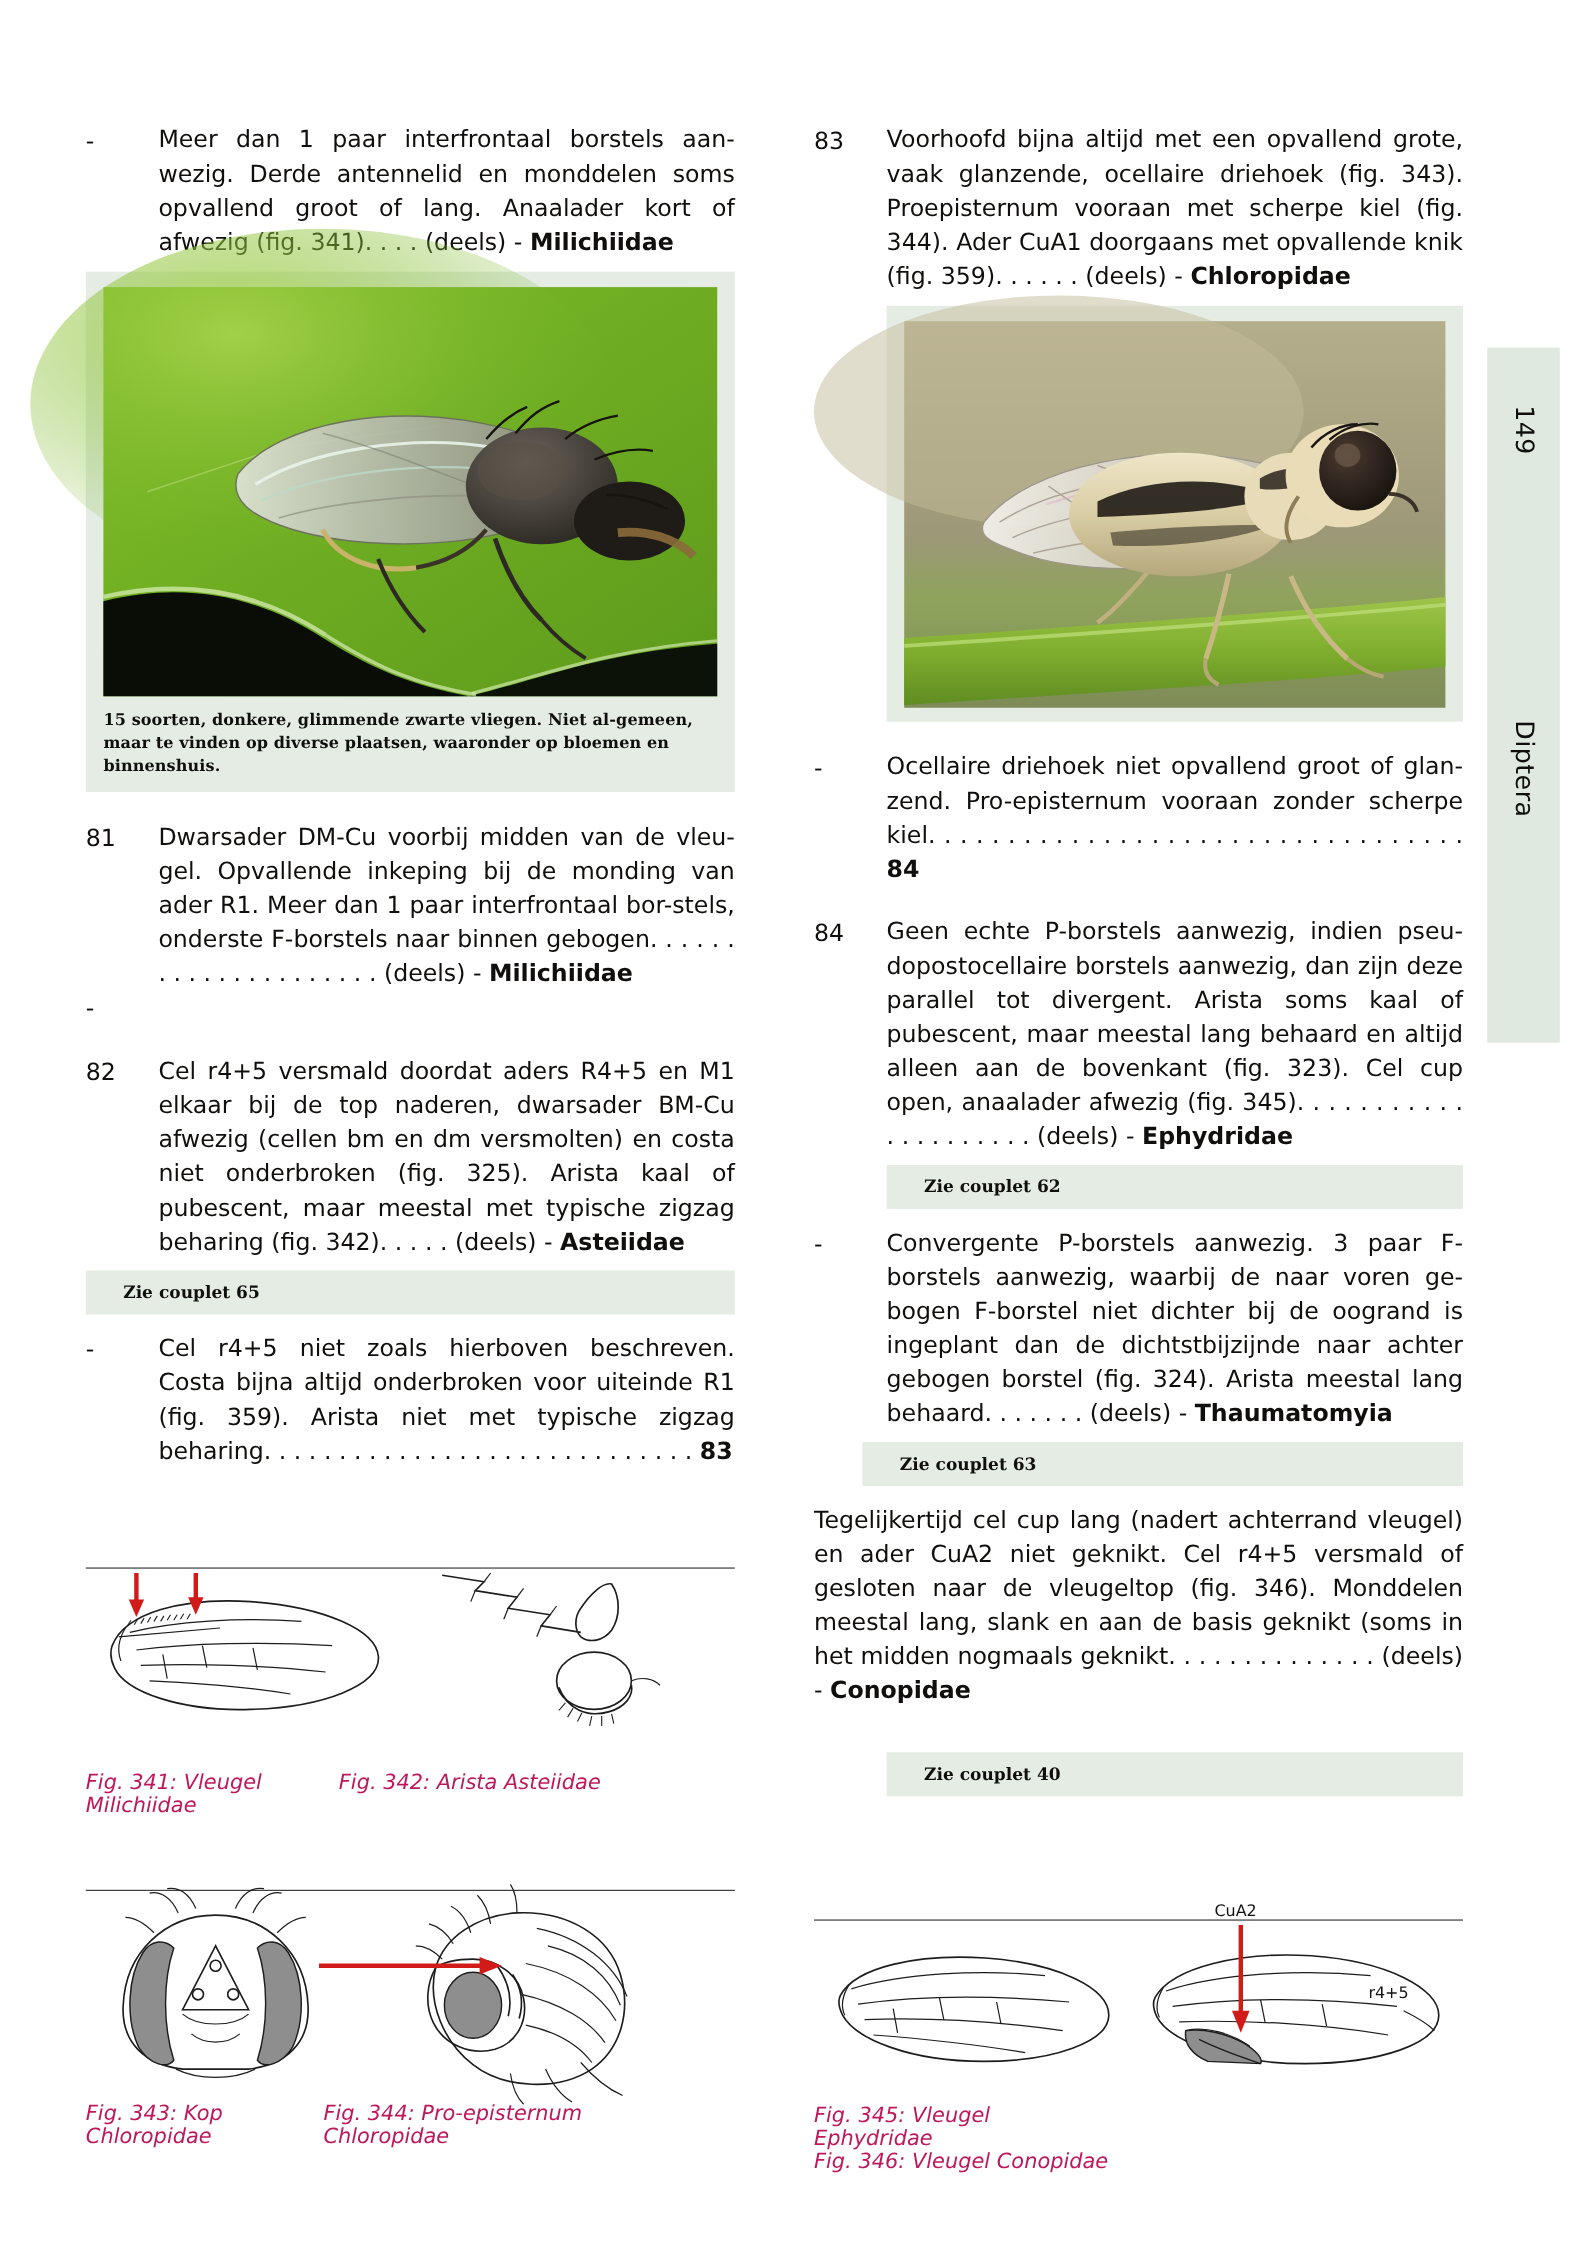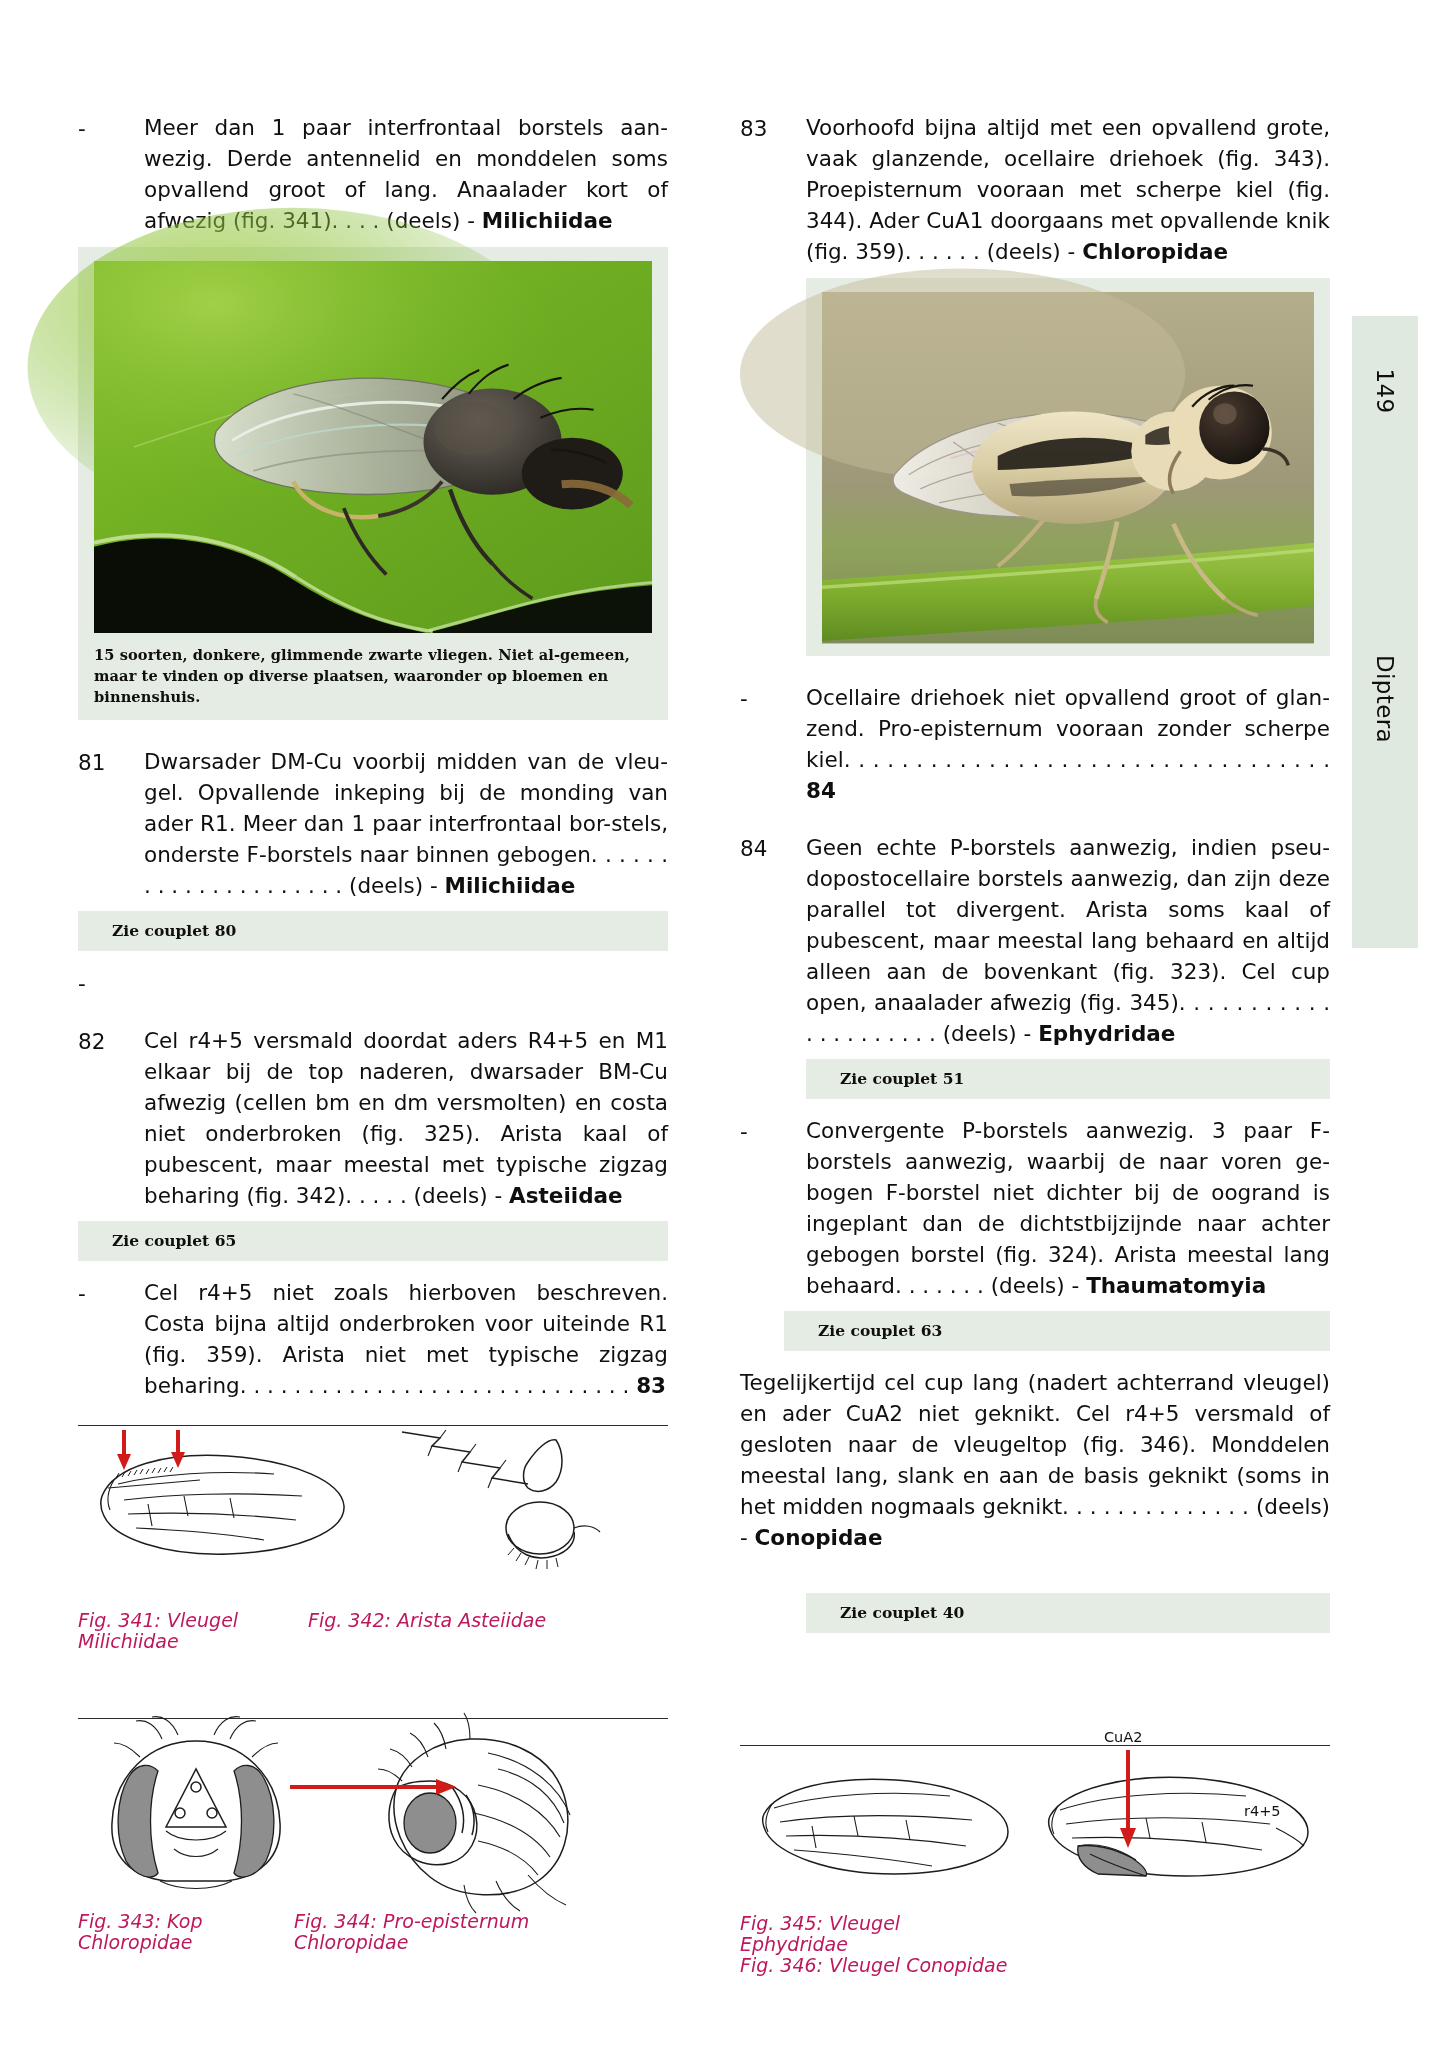--- a/index.html
+++ b/index.html
@@ -138,21 +138,20 @@
       </svg>
       <div class="photocap">15 soorten, donkere, glimmende zwarte vliegen.  Niet al-gemeen, maar te vinden op diverse plaatsen, waaronder op bloemen en binnenshuis.</div>
     </div>
 
     <div class="gap"></div>
 
     <div class="couplet">
       <div class="lead">81</div>
       <div class="body"><span>Dwarsader DM-Cu voorbij midden van de vleu-gel.  Opvallende inkeping bij de monding van ader R1.  Meer dan 1 paar interfrontaal bor-stels, onderste F-borstels naar binnen gebogen. . . . . . . . . . . . . . . . . . . . . (deels) - </span><b>Milichiidae</b></div>
     </div>
-    <div class="couplbox">Zie couplet 80</div>
 
     <div class="couplet">
       <div class="lead dash">-</div>
     </div>
 
     <div class="gap"></div>
 
     <div class="couplet">
       <div class="lead">82</div>
       <div class="body"><span>Cel r4+5 versmald doordat aders R4+5 en M1 elkaar bij de top naderen, dwarsader BM-Cu afwezig (cellen bm en dm versmolten) en costa niet onderbroken  (fig. 325).  Arista kaal of pubescent, maar meestal met typische zigzag beharing  (fig. 342). . . . . (deels) - </span><b>Asteiidae</b></div>
@@ -249,21 +248,21 @@
       <div class="lead dash">-</div>
       <div class="body"><span>Ocellaire driehoek niet opvallend groot of glan-zend.  Pro-episternum vooraan zonder scherpe kiel. . . . . . . . . . . . . . . . . . . . . . . . . . . . . . . . . . </span><b>84</b></div>
     </div>
 
     <div class="gap"></div>
 
     <div class="couplet">
       <div class="lead">84</div>
       <div class="body"><span>Geen echte P-borstels aanwezig, indien pseu-dopostocellaire borstels aanwezig, dan zijn deze parallel tot divergent.  Arista soms kaal of pubescent, maar meestal lang behaard en altijd alleen aan de bovenkant  (fig. 323). Cel cup open, anaalader afwezig  (fig. 345). . . . . . . . . . . . . . . . . . . . . (deels) - </span><b>Ephydridae</b></div>
     </div>
-    <div class="couplbox" style="margin-left:66px;">Zie couplet 51</div>
+    <div class="couplbox" style="margin-left:66px;">Zie couplet 62</div>
 
     <div class="couplet">
       <div class="lead dash">-</div>
       <div class="body"><span>Convergente P-borstels aanwezig.  3 paar F-borstels aanwezig, waarbij de naar voren ge-bogen F-borstel niet dichter bij de oogrand is ingeplant dan de dichtstbijzijnde naar achter gebogen borstel  (fig. 324).  Arista meestal lang behaard. . . . . . . (deels) - </span><b>Thaumatomyia</b></div>
     </div>
     <div class="couplbox" style="margin-left:44px;">Zie couplet 63</div>
 
     <div class="couplet">
       <div class="body"><span>Tegelijkertijd cel cup lang (nadert achterrand vleugel) en ader CuA2 niet geknikt.  Cel r4+5 versmald of gesloten naar de vleugeltop  (fig. 346).  Monddelen meestal lang, slank en aan de basis geknikt (soms in het midden nogmaals geknikt. . . . . . . . . . . . . . (deels) - </span><b>Conopidae</b></div>
     </div>

